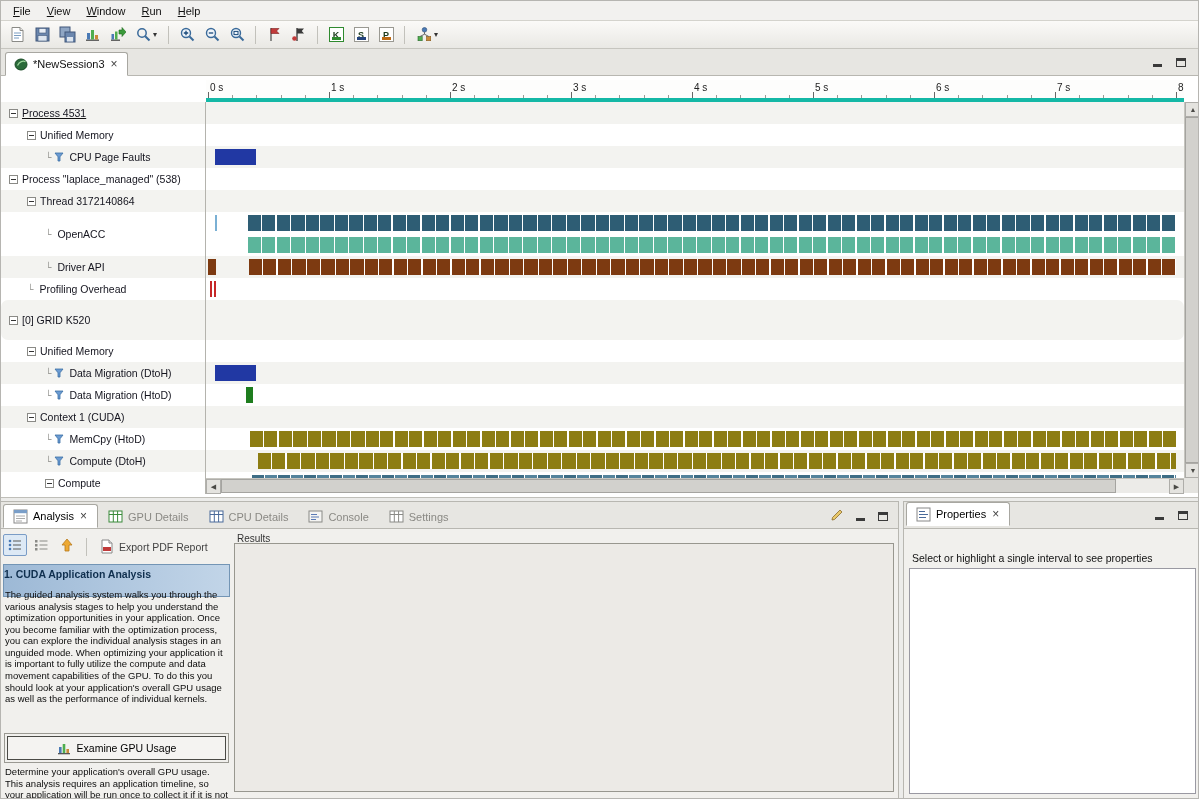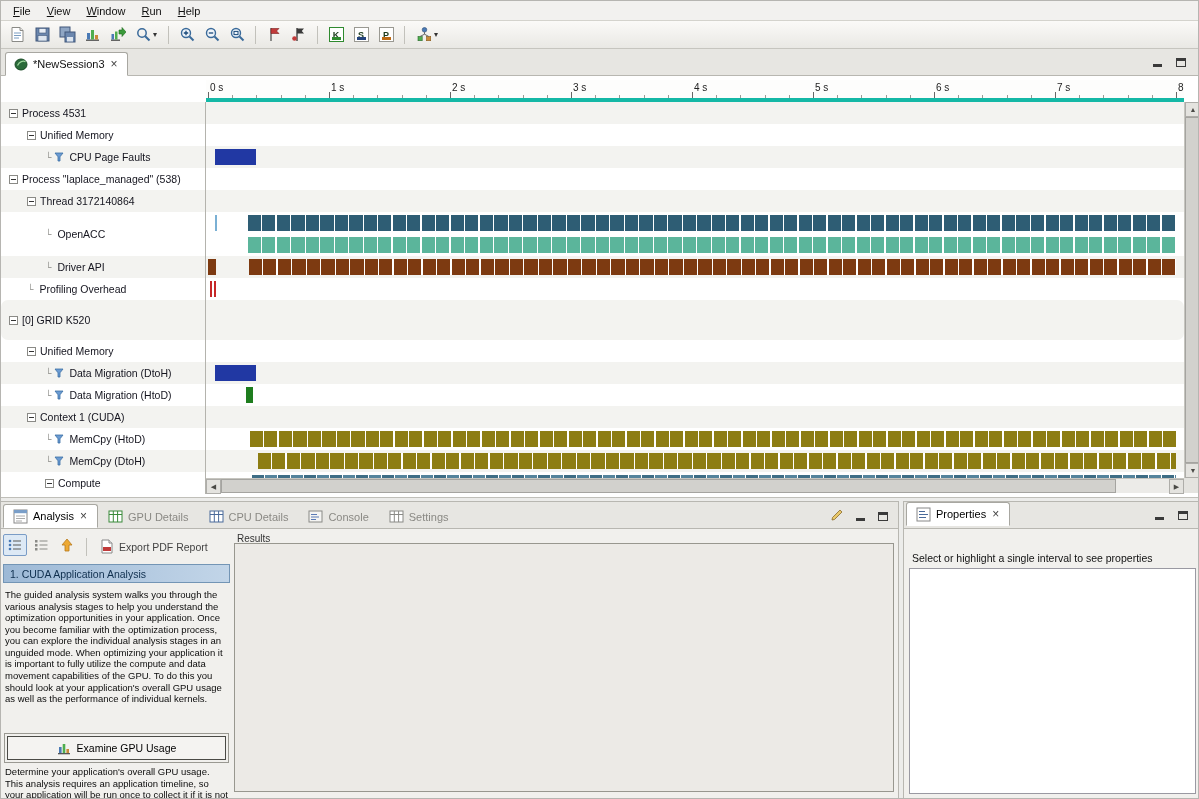--- a/index.html
+++ b/index.html
@@ -66,21 +66,21 @@
   .btabs{position:absolute;left:0;top:0;width:100%;height:27px;background:#e7e6e2;border-bottom:1px solid #b8b7b1;display:flex;align-items:flex-end;padding-left:2px}
   .btab{height:24px;display:flex;align-items:center;gap:5px;padding:0 9px;color:#8a8984;border:1px solid transparent;border-bottom:none}
   .btab .tabtext{white-space:nowrap}
   .btab.active{background:#fff;border:1px solid #a8a7a1;border-bottom:1px solid #fff;border-radius:3px 3px 0 0;color:#000}
   .btabs-right{position:absolute;right:8px;top:6px;display:flex;gap:9px;align-items:center}
   .btoolbar{position:absolute;left:2px;top:30px;height:24px;display:flex;align-items:flex-end;gap:2px}
   .export-btn{display:inline-flex;align-items:center;gap:5px;padding:2px 6px;color:#444;font-size:10.5px}
   .results-label{position:absolute;left:236px;top:31px;font-size:10px;color:#333}
   .results-box{position:absolute;left:233px;top:41px;width:660px;height:249px;background:#eceae6;border:1px solid #98978f}
   .acol{position:absolute;left:2px;top:62px;width:229px;height:237px;overflow:hidden}
-  .ahdr{position:absolute;left:0;top:0;width:227px;height:19px;background:linear-gradient(90deg,#9db9d6,#c2d5e8);border:1px solid #7395b5;font-weight:normal;font-size:10.5px;color:#0f2f4e;padding:3px 6px}
+  .ahdr{position:absolute;left:0;top:0;width:227px;height:33px;background:linear-gradient(90deg,#9db9d6,#c2d5e8);border:1px solid #7395b5;font-weight:bold;font-size:10.5px;color:#0f2f4e;padding:3px 0}
   .atext{position:absolute;left:2px;top:25px;width:223px;height:146px;font-size:9.5px;line-height:1.22;color:#0c0c0c;overflow:hidden}
   .abtn{position:absolute;left:4px;top:172px;width:219px;height:24px;display:flex;align-items:center;justify-content:center;gap:6px;font-size:10.5px;font-family:"Liberation Sans",sans-serif;background:#f4f3f1;border:1px solid #4a4a46;outline:1px solid #9a9992;outline-offset:2px;cursor:default}
   .atext2{top:202px;height:34px}
 
   .ppanel{position:absolute;left:902px;top:500px;width:297px;height:299px;background:#f1f0ed;border-top:1px solid #b8b7b1;border-left:1px solid #b8b7b1}
   .ptabs{position:absolute;left:0;top:0;width:100%;height:27px;background:#e7e6e2;border-bottom:1px solid #b8b7b1;display:flex;align-items:flex-start;padding-left:2px}
   .phint{position:absolute;left:8px;top:50px;width:284px;font-size:10.5px;color:#111}
   .pbox{position:absolute;left:5px;top:66px;width:287px;height:226px;background:#fff;border:1px solid #9a99a2}
   .tabicon{display:inline-flex;align-items:center}
 </style>
@@ -277,21 +277,21 @@
         <span class="tick minor" style="left: 752.2px;"></span>
         <span class="tick minor" style="left: 776.4px;"></span>
         <span class="tick minor" style="left: 800.6px;"></span>
         <span class="tick minor" style="left: 824.8px;"></span>
         <span class="tick minor" style="left: 873.2px;"></span>
         <span class="tick minor" style="left: 897.4px;"></span>
         <span class="tick minor" style="left: 921.6px;"></span>
         <span class="tick minor" style="left: 945.8px;"></span>
       </div>
     <div class="rows" id="rows">
-        <div class="trow alt" style="height: 22px;">
+        <div class="trow alt" style="height: 22px; text-decoration: underline;">
           <div class="tlabel" style="padding-left: 8px;">
             <span class="cbox"></span>
             <span class="rlabel">Process 4531</span>
           </div>
           <div class="ttrack"></div>
         </div>
         <div class="trow" style="height: 22px;">
           <div class="tlabel" style="padding-left: 26px;">
             <span class="cbox"></span>
             <span class="rlabel">Unified Memory</span>
@@ -437,21 +437,21 @@
           </div>
         </div>
         <div class="trow alt" style="height: 22px;">
           <div class="tlabel" style="padding-left: 44px;">
             <span class="conn">└</span>
             <span class="funnel">
               <svg width="10" height="10" viewBox="0 0 10 10">
                 <path d="M1 1h8L6 4.8V9H4V4.8z" fill="#6b9bd2" stroke="#3a6ea5" stroke-width="0.8"></path>
               </svg>
             </span>
-            <span class="rlabel">MemCpy (DtoH)</span>
+            <span class="rlabel">Compute (DtoH)</span>
           </div>
           <div class="ttrack">
             <div class="lane" style="height: 22px;">
               <div class="bar" style="left: 51.61px; width: 918.39px; top: 3px; background: repeating-linear-gradient(90deg, rgb(141, 125, 19) 0px, rgb(141, 125, 19) 13px, rgb(255, 255, 255) 13px, rgb(255, 255, 255) 14.5px);"></div>
             </div>
           </div>
         </div>
         <div class="trow" style="height: 22px;">
           <div class="tlabel" style="padding-left: 44px;">
             <span class="cbox"></span>

